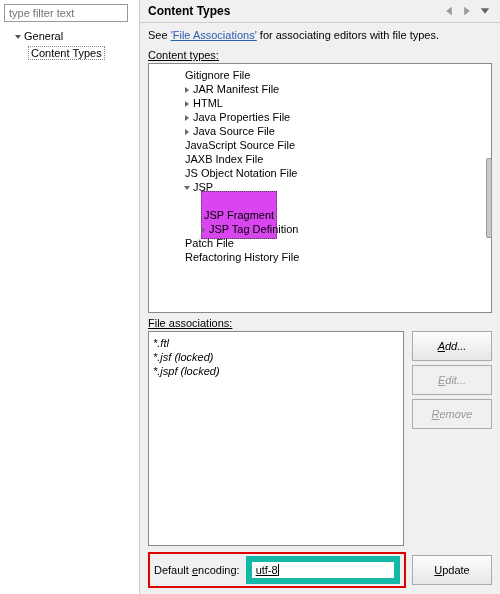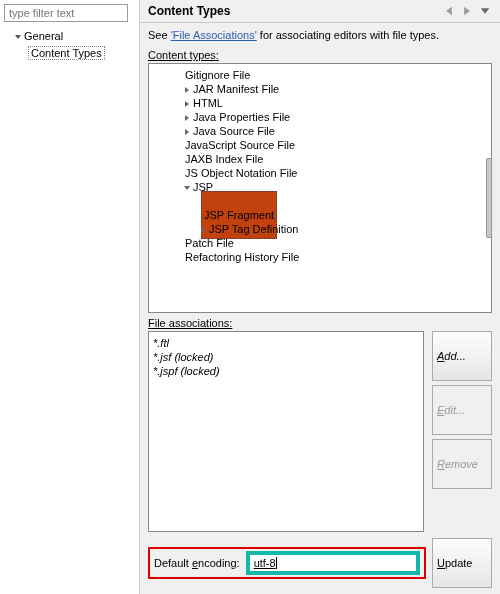--- a/index.html
+++ b/index.html
@@ -20,32 +20,32 @@
 .body { padding: 6px 8px 2px 8px; display: flex; flex-direction: column; flex: 1; min-height: 0; }
 .intro { padding-bottom: 4px; }
 .intro a { color: #2a5db0; text-decoration: underline; }
 .label { margin: 4px 0 2px 0; text-decoration: underline; }
 .ct-tree { border: 1px solid #888; background: #fff; height: 250px; overflow-y: scroll; padding: 4px; }
 .ct-row { padding: 1px 0 1px 32px; white-space: nowrap; }
 .ct-row.d1 { padding-left: 32px; }
 .ct-row.d2 { padding-left: 48px; }
 .ct-row .caret { display: inline-block; width: 0; height: 0; border-left: 4px solid #666; border-top: 3px solid transparent; border-bottom: 3px solid transparent; margin-right: 4px; }
 .ct-row .caret.open { transform: rotate(90deg); }
-.ct-row.selected span.txt { background: #c2410c; border: 1px dotted #444; padding: 17px 2px; }
+.ct-row.selected span.txt { background: #d946ef; border: 1px dotted #444; padding: 17px 2px; }
 .fa-row { display: flex; gap: 8px; margin-top: 0; flex: 1; min-height: 0; font-style: italic; }
 .fa-list { flex: 1; border: 1px solid #888; background: #fff; padding: 4px; overflow: auto; }
 .fa-list div { padding: 1px 0; }
 .fa-buttons { display: flex; flex-direction: column; gap: 4px; }
-.btn { width: 60px; padding: 18px 4px; border: 1px solid #aaa; background: linear-gradient(#fdfdfd,#e6e6e6); cursor: default; }
+.btn { width: 80px; padding: 8px 4px; border: 1px solid #aaa; background: linear-gradient(#fdfdfd,#e6e6e6); text-align: center; cursor: default; }
 .btn.disabled { color: #999; background: #f0f0f0; }
 .btn .u { text-decoration: underline; }
 .encoding-row { display: flex; align-items: center; gap: 6px; margin: 6px 0 4px 0; }
 .enc-box { display: flex; align-items: center; gap: 6px; border: 2px solid #d00; padding: 2px 4px; flex: 1; }
 .enc-box label .u { text-decoration: underline; }
-.enc-input { flex: 1; border: 4px solid #14b8a6; padding: 2px 4px; background: #fff; text-decoration: underline; }
+.enc-input { flex: 1; border: 6px solid #14b8a6; padding: 2px 4px; background: #fff; text-decoration: underline; }
 .cursor { border-right: 1px solid #000; padding-right: 0; }
 .db-scroll { position: absolute; right: 8px; top: 158px; width: 6px; height: 80px; background: #c8c8c8; border: 1px solid #999; border-radius: 2px; }
 </style>
 </head>
 <body>
 
 <div class="container">
   <div class="left-panel">
     <input class="filter-input" placeholder="type filter text" style="">
     <div class="tree-root">

